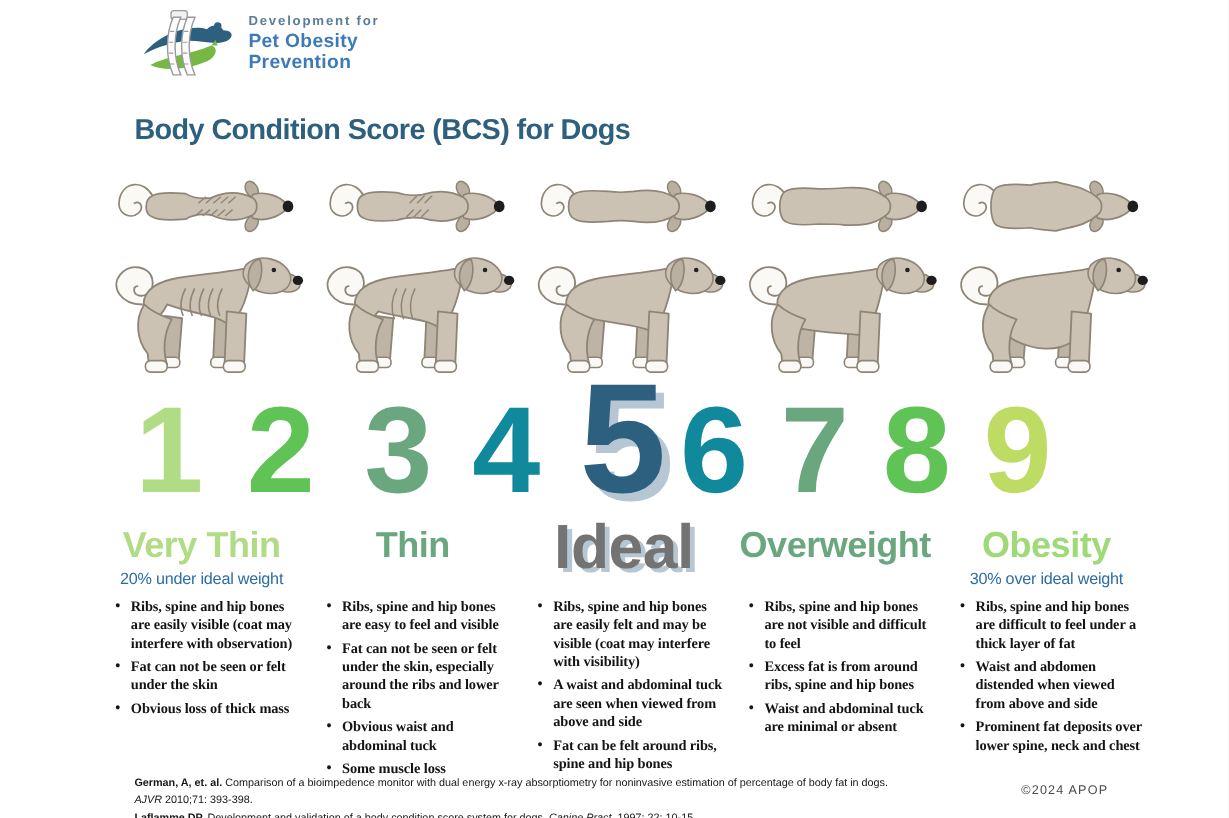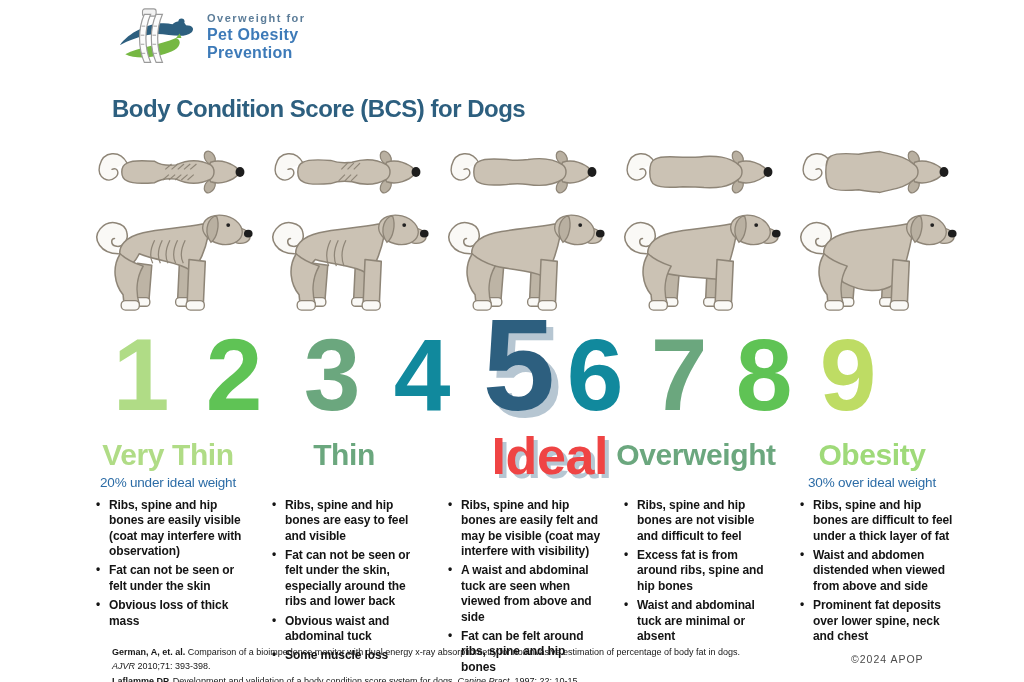--- a/index.html
+++ b/index.html
@@ -36,21 +36,21 @@
     font-size:30px;font-weight:800;letter-spacing:-0.4px;white-space:nowrap;
   }
   .cat-head.big{bottom:6px;font-size:52px;text-shadow:4px 4px 0 #b6c6d2;}
   .cat-sub{
     position:absolute;bottom:2px;width:100%;text-align:center;
     font-size:13.5px;font-weight:400;color:#2c6ca6;letter-spacing:-0.2px;white-space:nowrap;
   }
   .bullets{list-style:none;margin:6px 0 0 0;padding:0 6px 0 16px;}
   .bullets li{
     position:relative;padding-left:13px;margin-bottom:4px;
-    font-size:12px;line-height:1.28;font-weight:700;color:#141414;letter-spacing:-0.1px;
+    font-size:12px;line-height:1.28;font-weight:700;color:#141414;letter-spacing:-0.1px;font-family:Liberation Serif, serif;
   }
   .bullets li::before{content:"\2022";position:absolute;left:0;top:-1px;}
   
   .citations{position:absolute;left:112px;top:645px;width:640px;font-size:9px;line-height:1.6;color:#161616;}
   .cit-authors{font-weight:700;}
   .cit-journal{font-style:italic;}
   .copyright{position:absolute;left:851px;top:653px;font-size:10.5px;letter-spacing:1px;color:#4a4a4a;}
 </style>
 </head>
 <body>
@@ -62,21 +62,21 @@
       <path d="M4,41 C16,24 44,13 62,18 C67,13 75,14 77,19 C84,19 87,23 83,27 C74,35 54,27 40,29 C26,31 13,36 4,41 Z" fill="#2d5f7f"></path>
       <circle cx="72" cy="15" r="3.4" fill="#2d5f7f"></circle>
       <path d="M10,51 C24,43 48,41 66,33 C73,35 71,44 61,48 C45,55 22,57 10,51 Z" fill="#76b843"></path>
       <path d="M66,33 l4,-5 l2,5 Z" fill="#76b843"></path>
       <rect x="29" y="1" width="15" height="8" rx="2.5" fill="#f2f2f2" stroke="#9a9a9a" stroke-width="1.2"></rect>
       <path d="M31,7 C24,23 24,44 31,60 L38,60 C31,44 31,23 38,7 Z" fill="#fcfcfc" stroke="#9a9a9a" stroke-width="1.3"></path>
       <path d="M44,7 C37,23 37,44 44,60 L51,60 C44,44 44,23 51,7 Z" fill="#fcfcfc" stroke="#9a9a9a" stroke-width="1.3"></path>
       <path d="M28,20 h4 M27,30 h4 M27,40 h4 M28,50 h4 M41,20 h4 M40,30 h4 M40,40 h4 M41,50 h4" stroke="#9a9a9a" stroke-width="1"></path>
     </svg>
     <div class="logo-text">
-      <span class="logo-tagline">Overweight for</span>
+      <span class="logo-tagline">Development for</span>
       <span class="logo-name">Pet Obesity</span>
       <span class="logo-name">Prevention</span>
     </div>
   </div>
 
   <h1 class="page-title" style="color: rgb(45, 95, 127);">Body Condition Score (BCS) for Dogs</h1>
 
   <div class="dogs-grid">
     <div class="dog-col">
       <div>
@@ -298,21 +298,21 @@
       <ul class="bullets">
         <li>Ribs, spine and hip bones are easy to feel and visible</li>
         <li>Fat can not be seen or felt under the skin, especially around the ribs and lower back</li>
         <li>Obvious waist and abdominal tuck</li>
         <li>Some muscle loss</li>
       </ul>
     </div>
 
     <div class="cat-col">
       <div class="cat-top">
-        <div class="cat-head big" style="color: #ef4444; text-align: right;">Ideal</div>
+        <div class="cat-head big" style="color: #737373;">Ideal</div>
       </div>
       <ul class="bullets">
         <li>Ribs, spine and hip bones are easily felt and may be visible (coat may interfere with visibility)</li>
         <li>A waist and abdominal tuck are seen when viewed from above and side</li>
         <li>Fat can be felt around ribs, spine and hip bones</li>
       </ul>
     </div>
 
     <div class="cat-col">
       <div class="cat-top">

